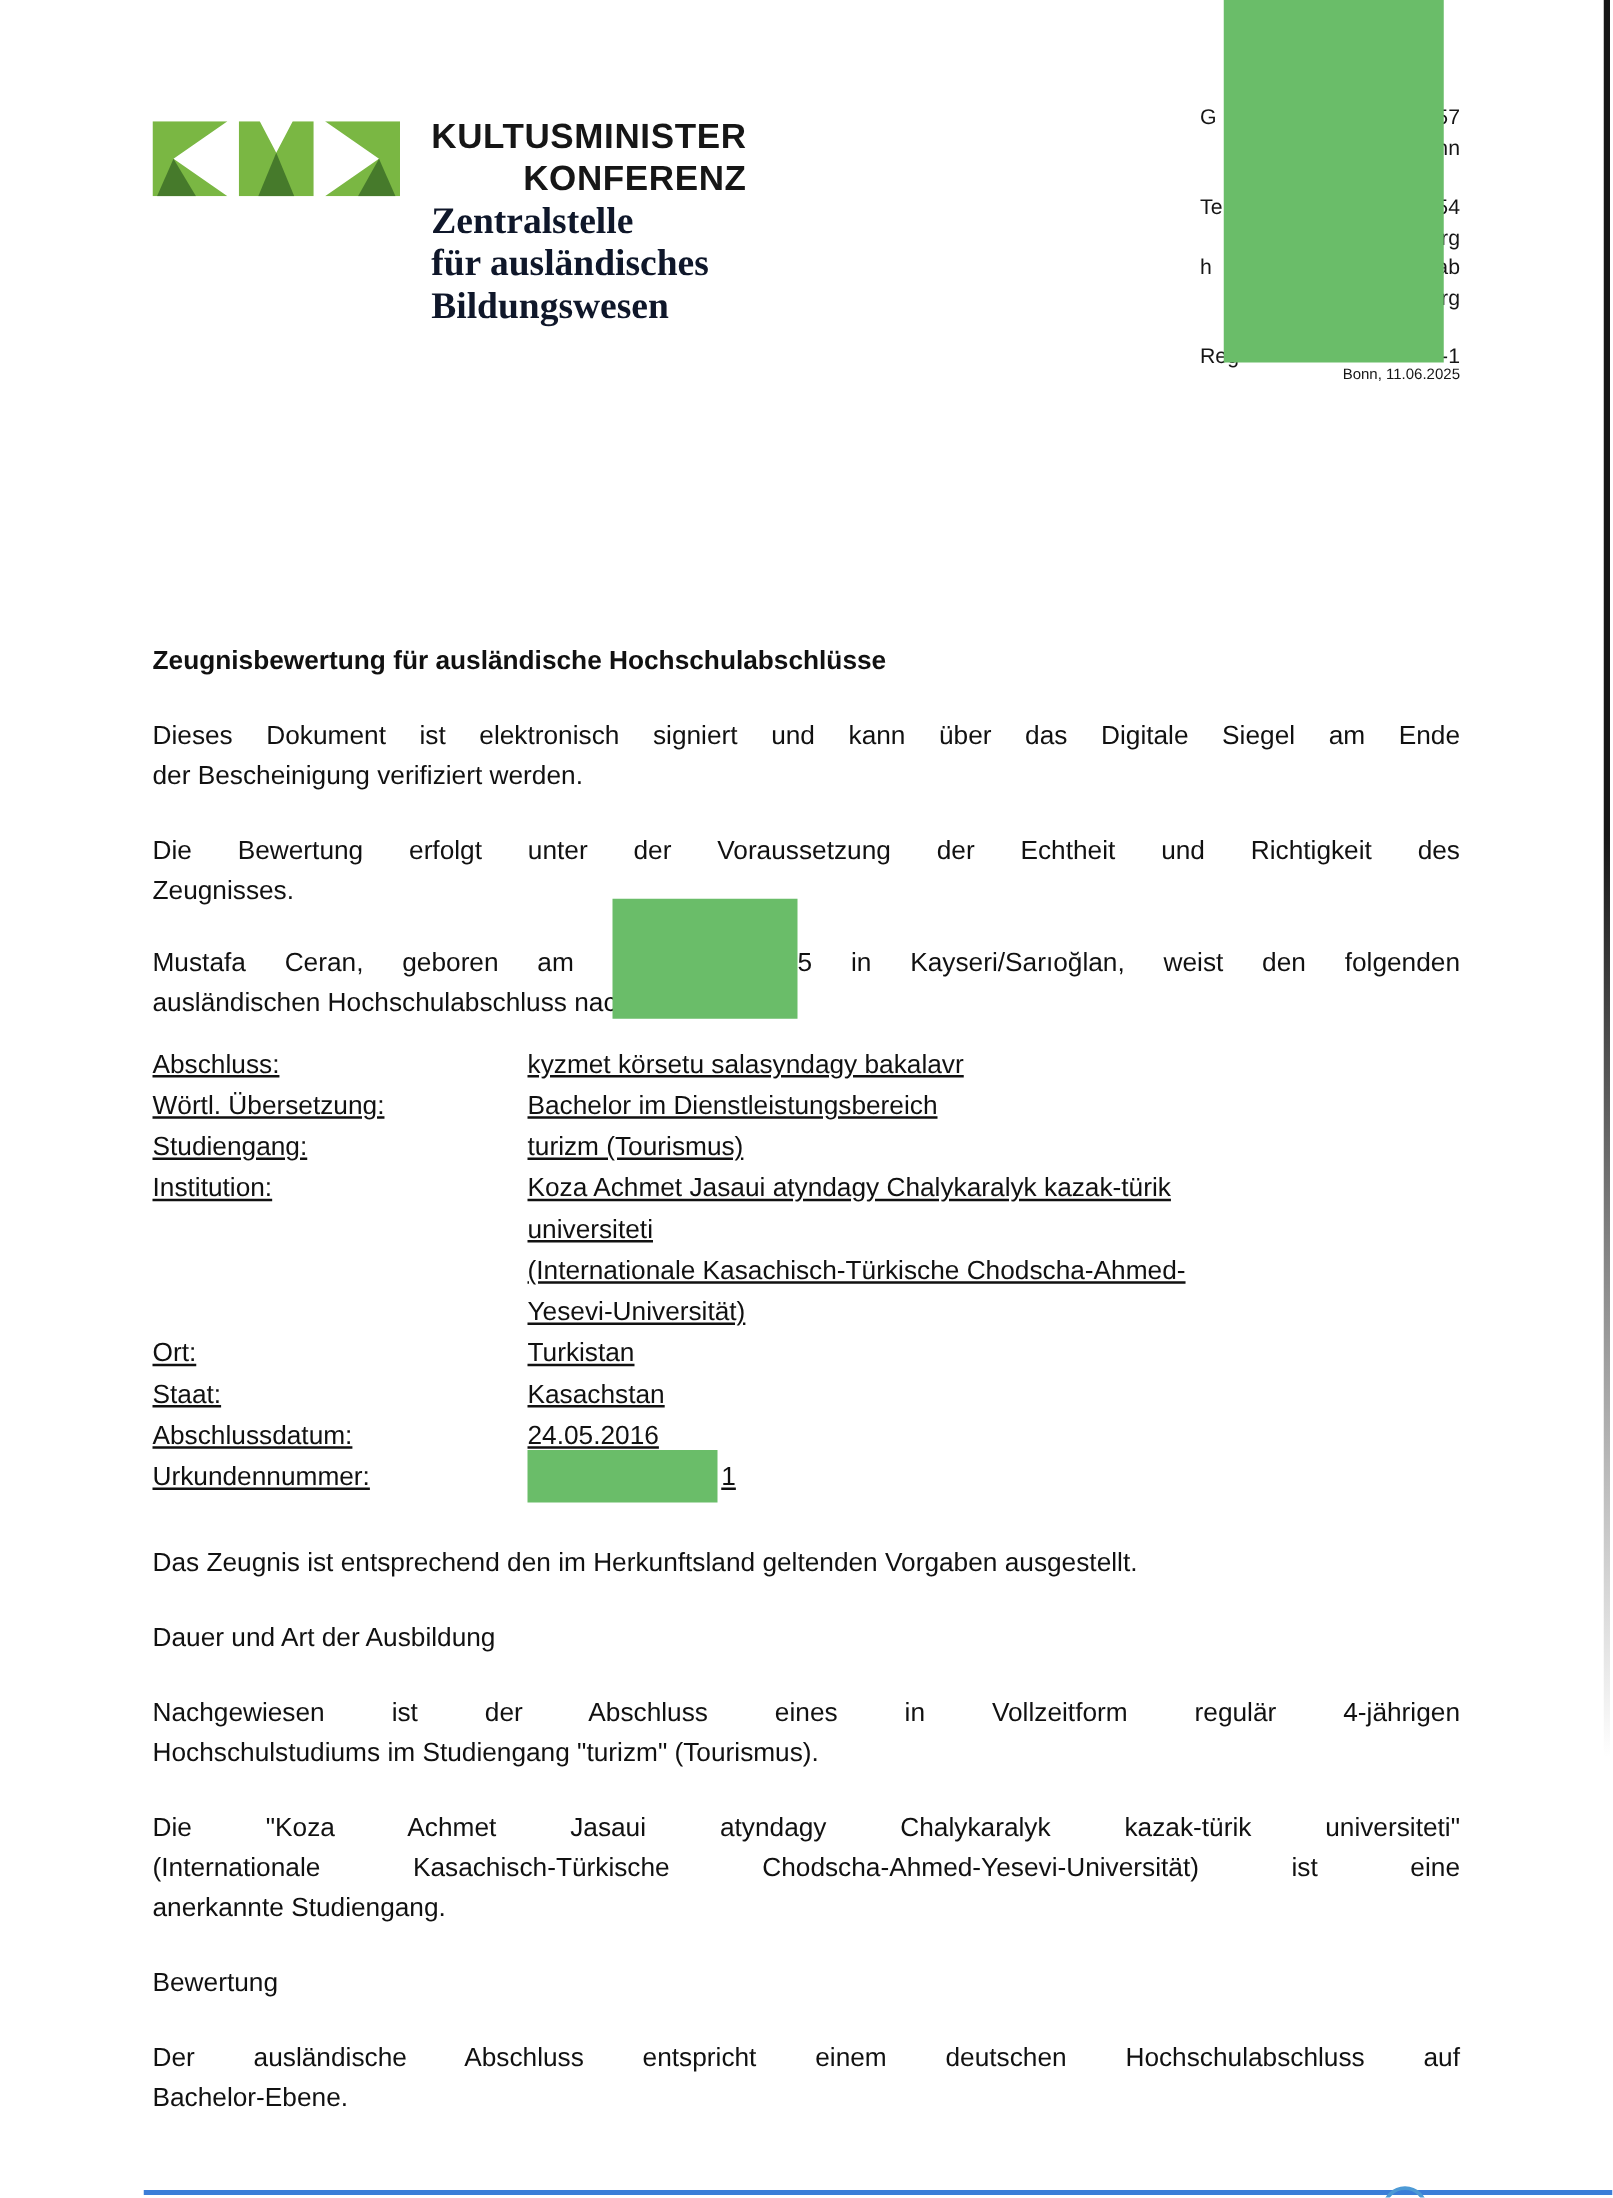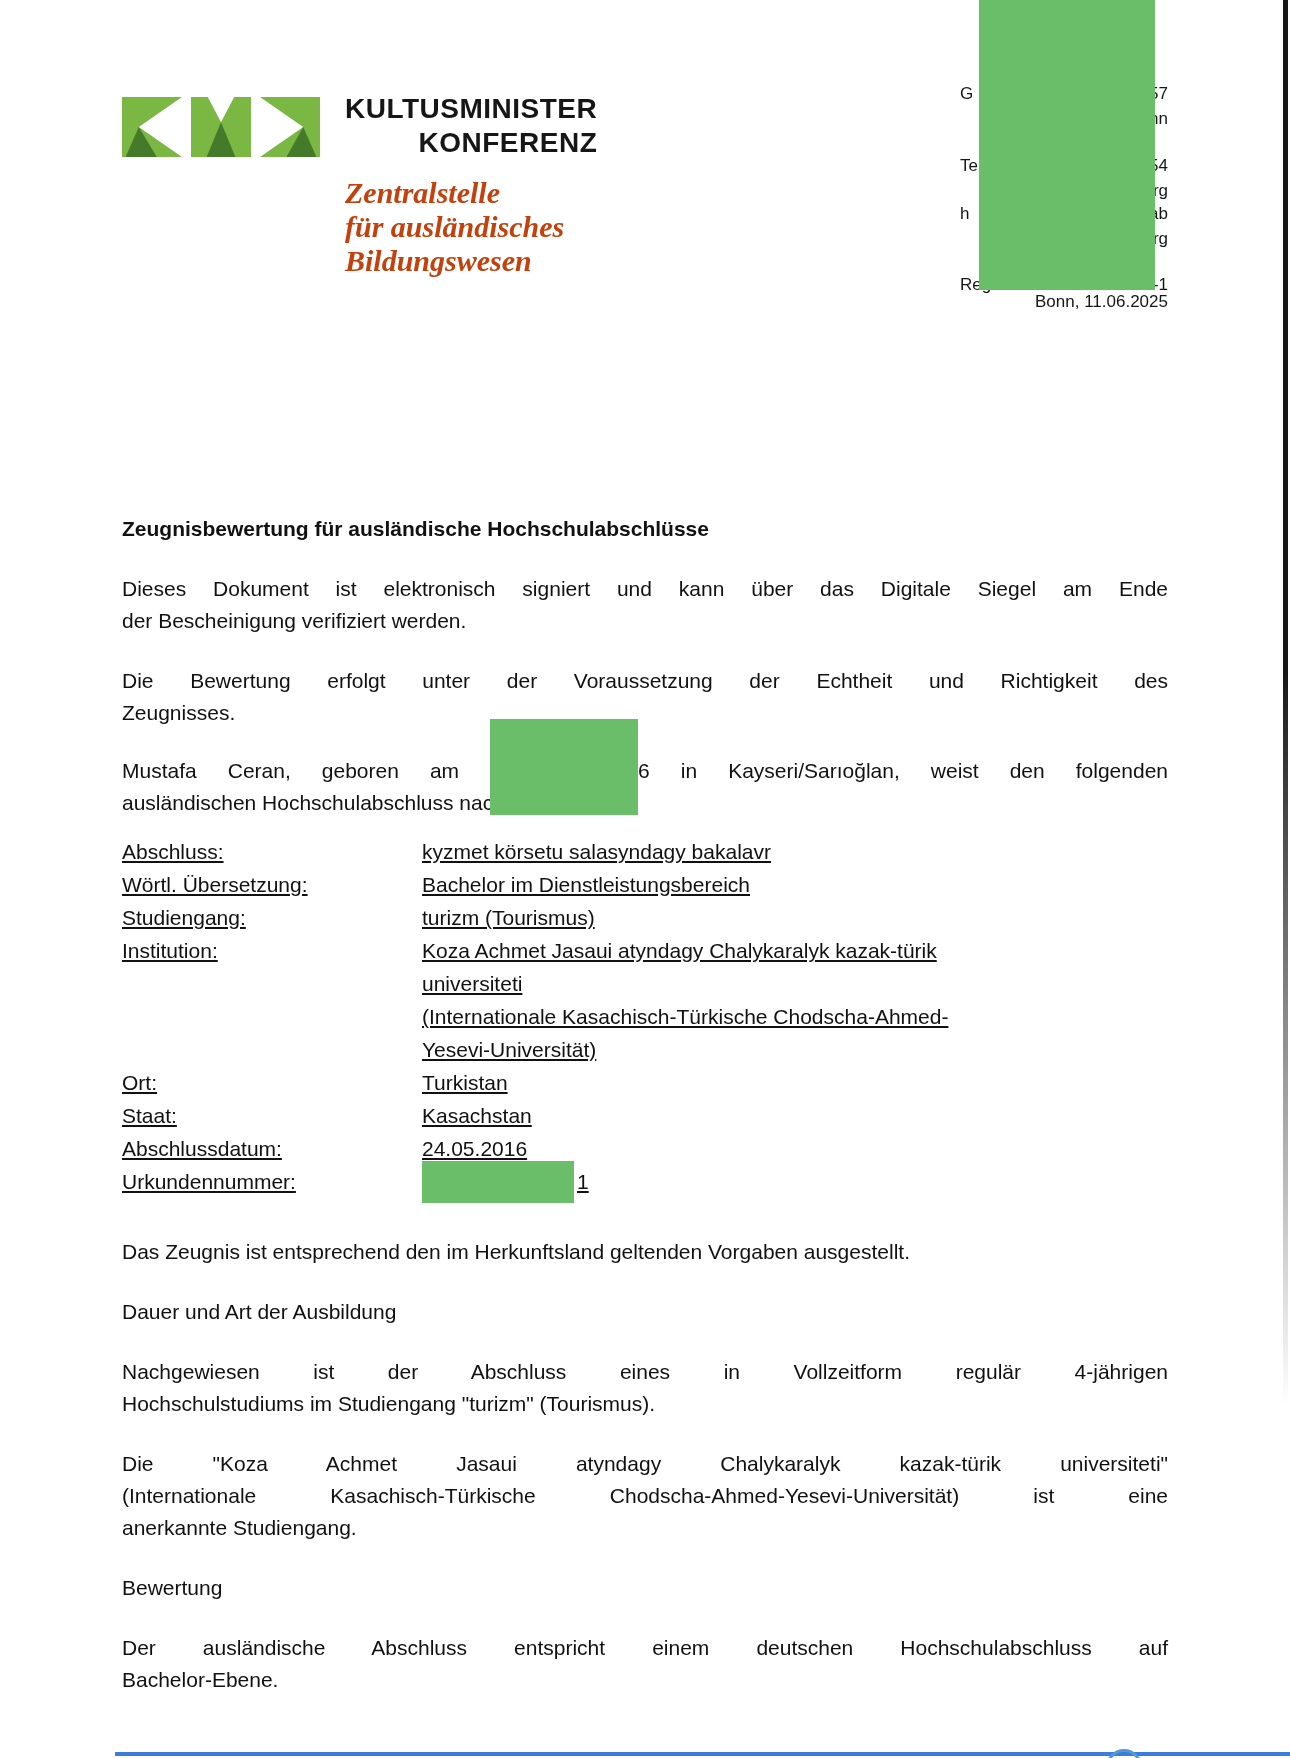--- a/index.html
+++ b/index.html
@@ -6,29 +6,29 @@
   body{
     width:1290px;height:1758px;position:relative;overflow:hidden;
     background:#ffffff;color:#111;
     font-family:"Liberation Sans",sans-serif;
   }
   
   .logo-squares{position:absolute;left:122px;top:97px;display:flex;gap:9px;}
   .logo-squares svg{display:block;width:60px;height:60px;}
   .kmk-title{position:absolute;left:345px;top:92px;font-size:28px;font-weight:bold;
     line-height:34px;letter-spacing:0.5px;color:#161616;text-align:right;}
-  .kmk-sub{position:absolute;left:345px;top:176px;font-family:"Liberation Serif",serif;
-    font-style:italic;font-weight:600;font-size:30px;line-height:34px;color:#c2410c;}
+  .kmk-sub{position:absolute;left:345px;top:160px;font-family:"Liberation Serif",serif;
+    font-weight:600;font-size:30px;line-height:34px;color:#0f172a;}
   
   .contact{position:absolute;top:0;right:122px;width:230px;height:320px;font-size:17px;color:#161616;}
   .contact-line{position:absolute;left:0;right:0;display:flex;justify-content:space-between;
     padding-left:22px;z-index:1;white-space:pre;}
   .contact-redaction{position:absolute;left:41px;top:0;width:176px;height:290px;
     background:#6ABD69;z-index:2;}
-  .date-line{position:absolute;right:122px;top:292px;font-size:17px;color:#161616;}
+  .date-line{position:absolute;right:122px;top:292px;font-size:12px;color:#161616;}
   
   .content{position:absolute;left:122px;top:16px;width:1046px;font-size:21px;line-height:32px;}
   .doc-heading{font-weight:bold;}
   .h-main{margin-top:497px;}
   .jline{text-align:justify;text-align-last:justify;}
   .lline{text-align:left;}
   .para{margin-top:28px;}
   .para-person{margin-top:26px;}
   
   .details{margin-top:16px;line-height:33px;text-decoration:underline;}
@@ -106,21 +106,21 @@
     <div class="jline">Dieses Dokument ist elektronisch signiert und kann über das Digitale Siegel am Ende</div>
     <div class="lline">der Bescheinigung verifiziert werden.</div>
   </div>
 
   <div class="para">
     <div class="jline">Die Bewertung erfolgt unter der Voraussetzung der Echtheit und Richtigkeit des</div>
     <div class="lline">Zeugnisses.</div>
   </div>
 
   <div class="para para-person">
-    <div class="jline"><span>Mustafa Ceran, geboren am</span> <span class="redact redact-date"></span><span>6 in Kayseri/Sarıoğlan, weist den folgenden</span></div>
+    <div class="jline"><span>Mustafa Ceran, geboren am</span> <span class="redact redact-date"></span><span>5 in Kayseri/Sarıoğlan, weist den folgenden</span></div>
     <div class="lline">ausländischen Hochschulabschluss nach:</div>
   </div>
 
   <div class="details">
     <div class="detail-row">
       <div class="detail-label">Abschluss:</div>
       <div class="detail-value">kyzmet körsetu salasyndagy bakalavr</div>
     </div>
     <div class="detail-row">
       <div class="detail-label">Wörtl. Übersetzung:</div>

